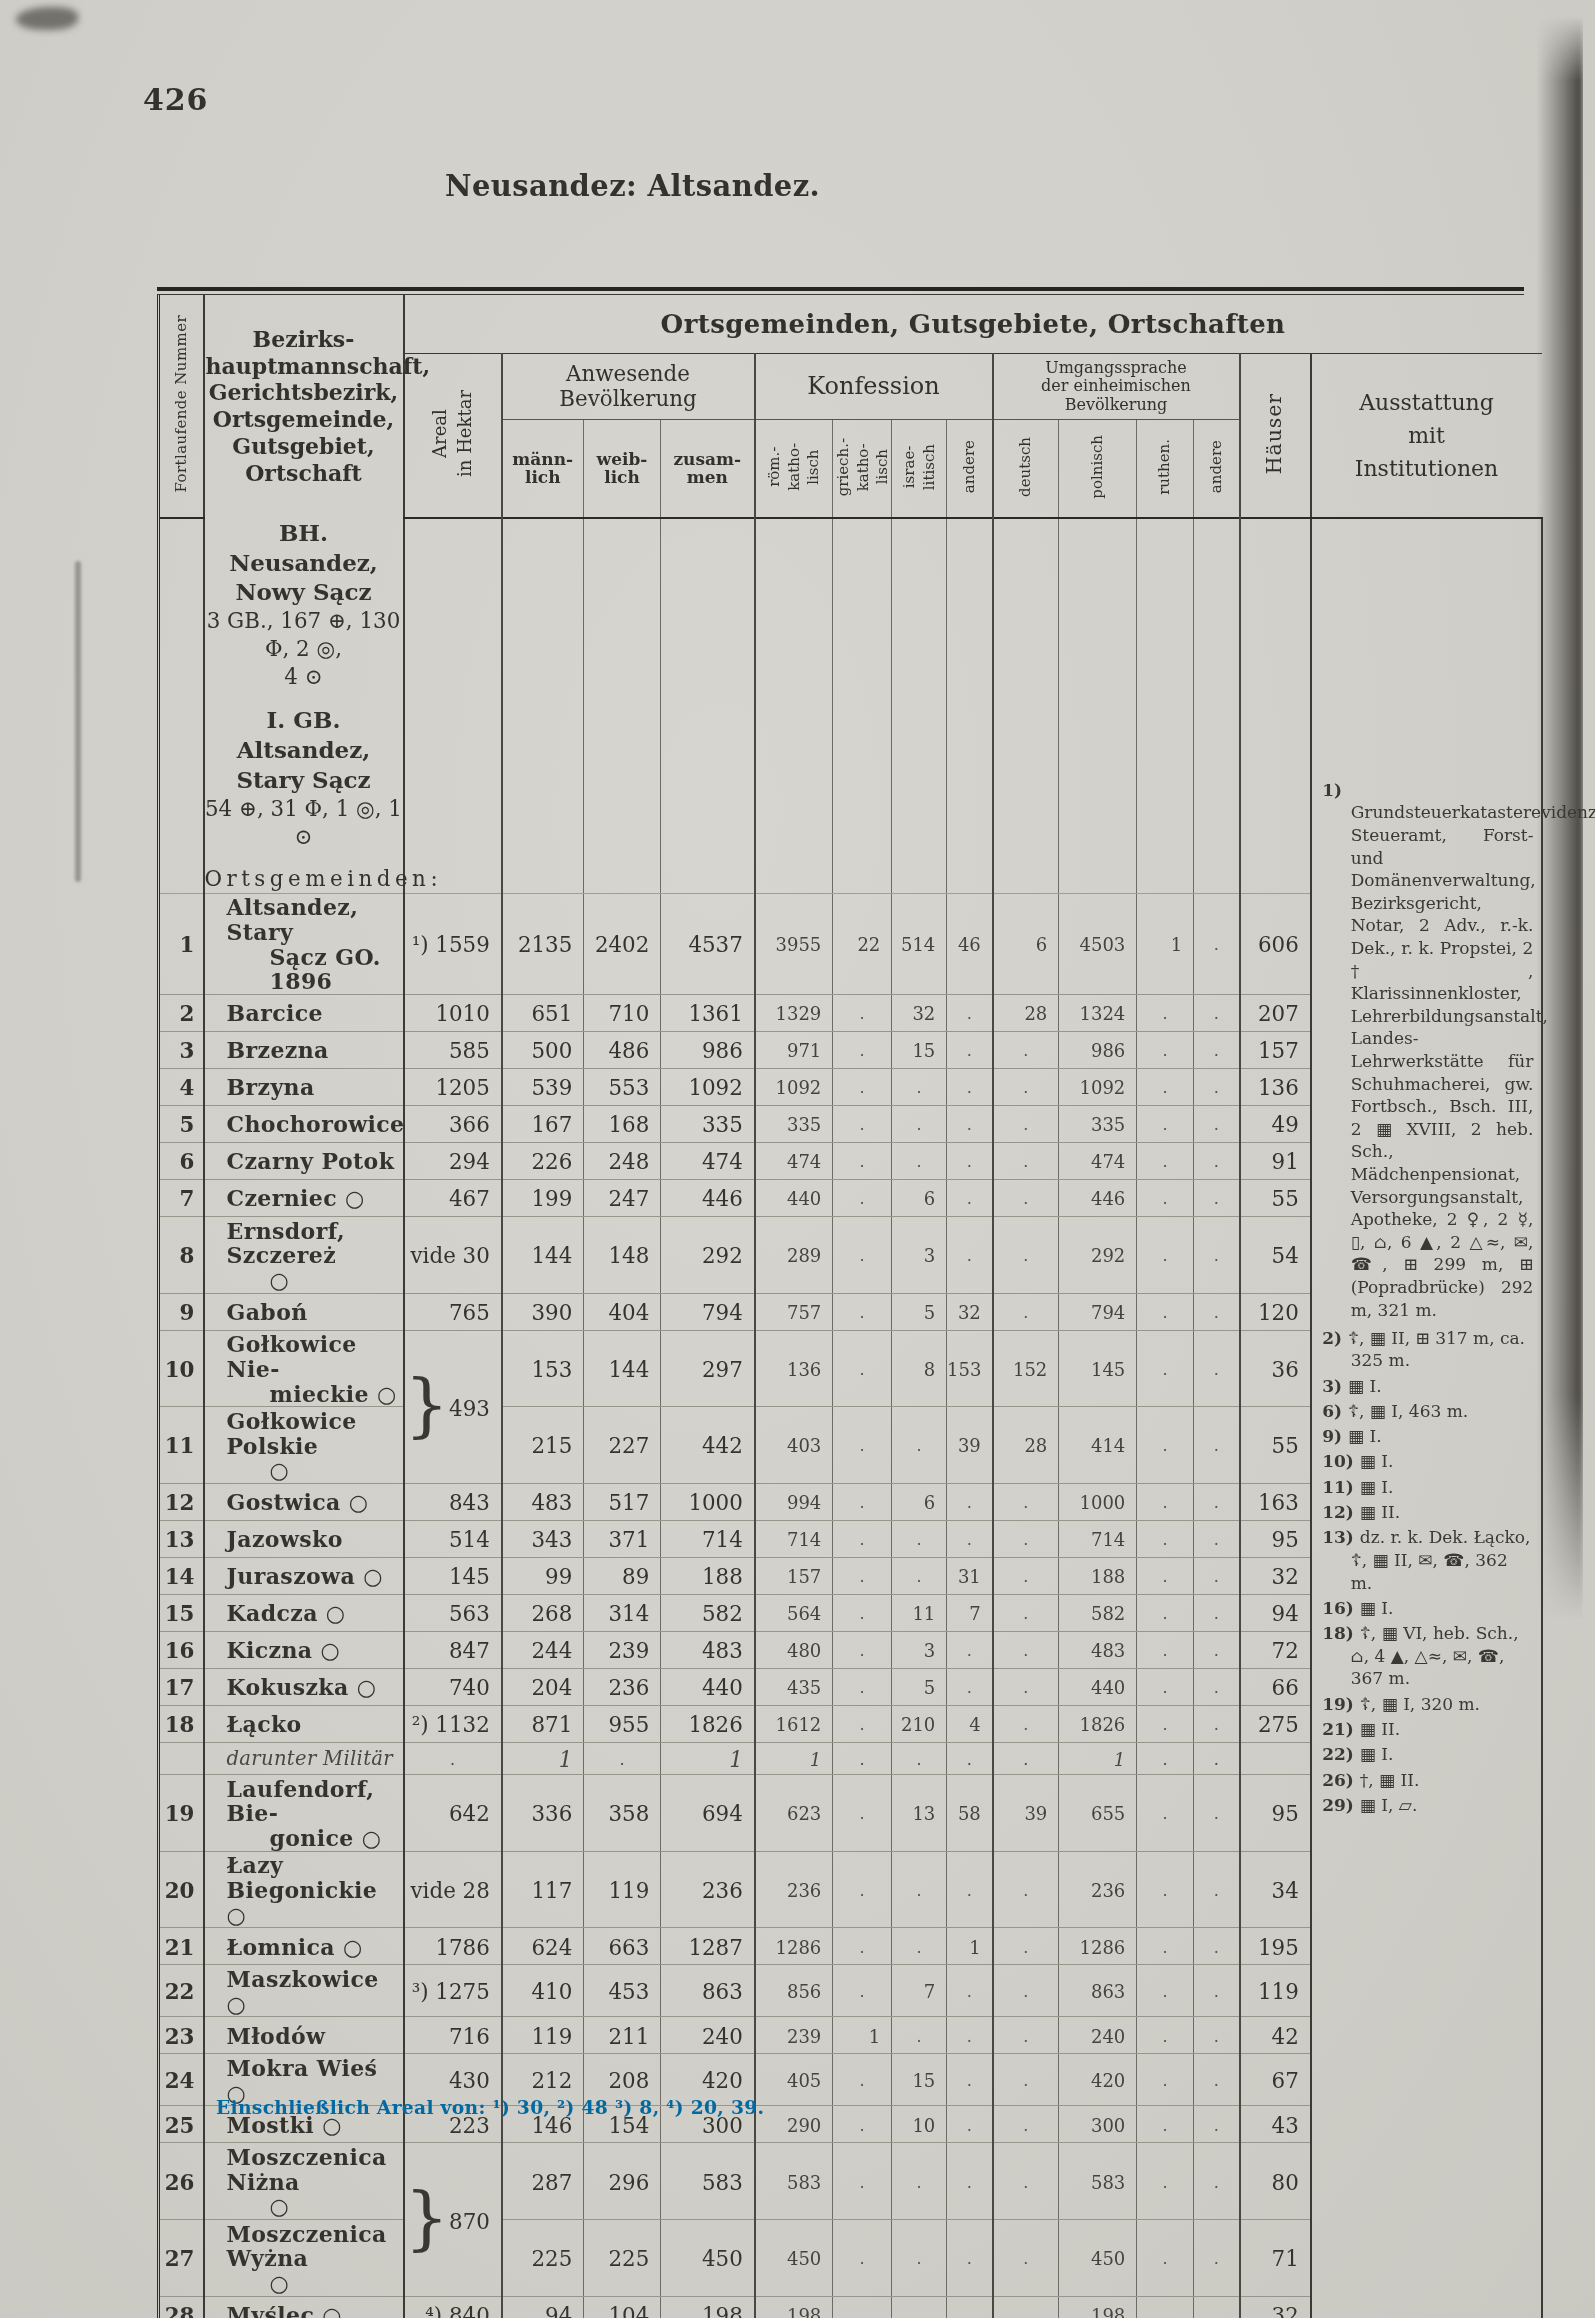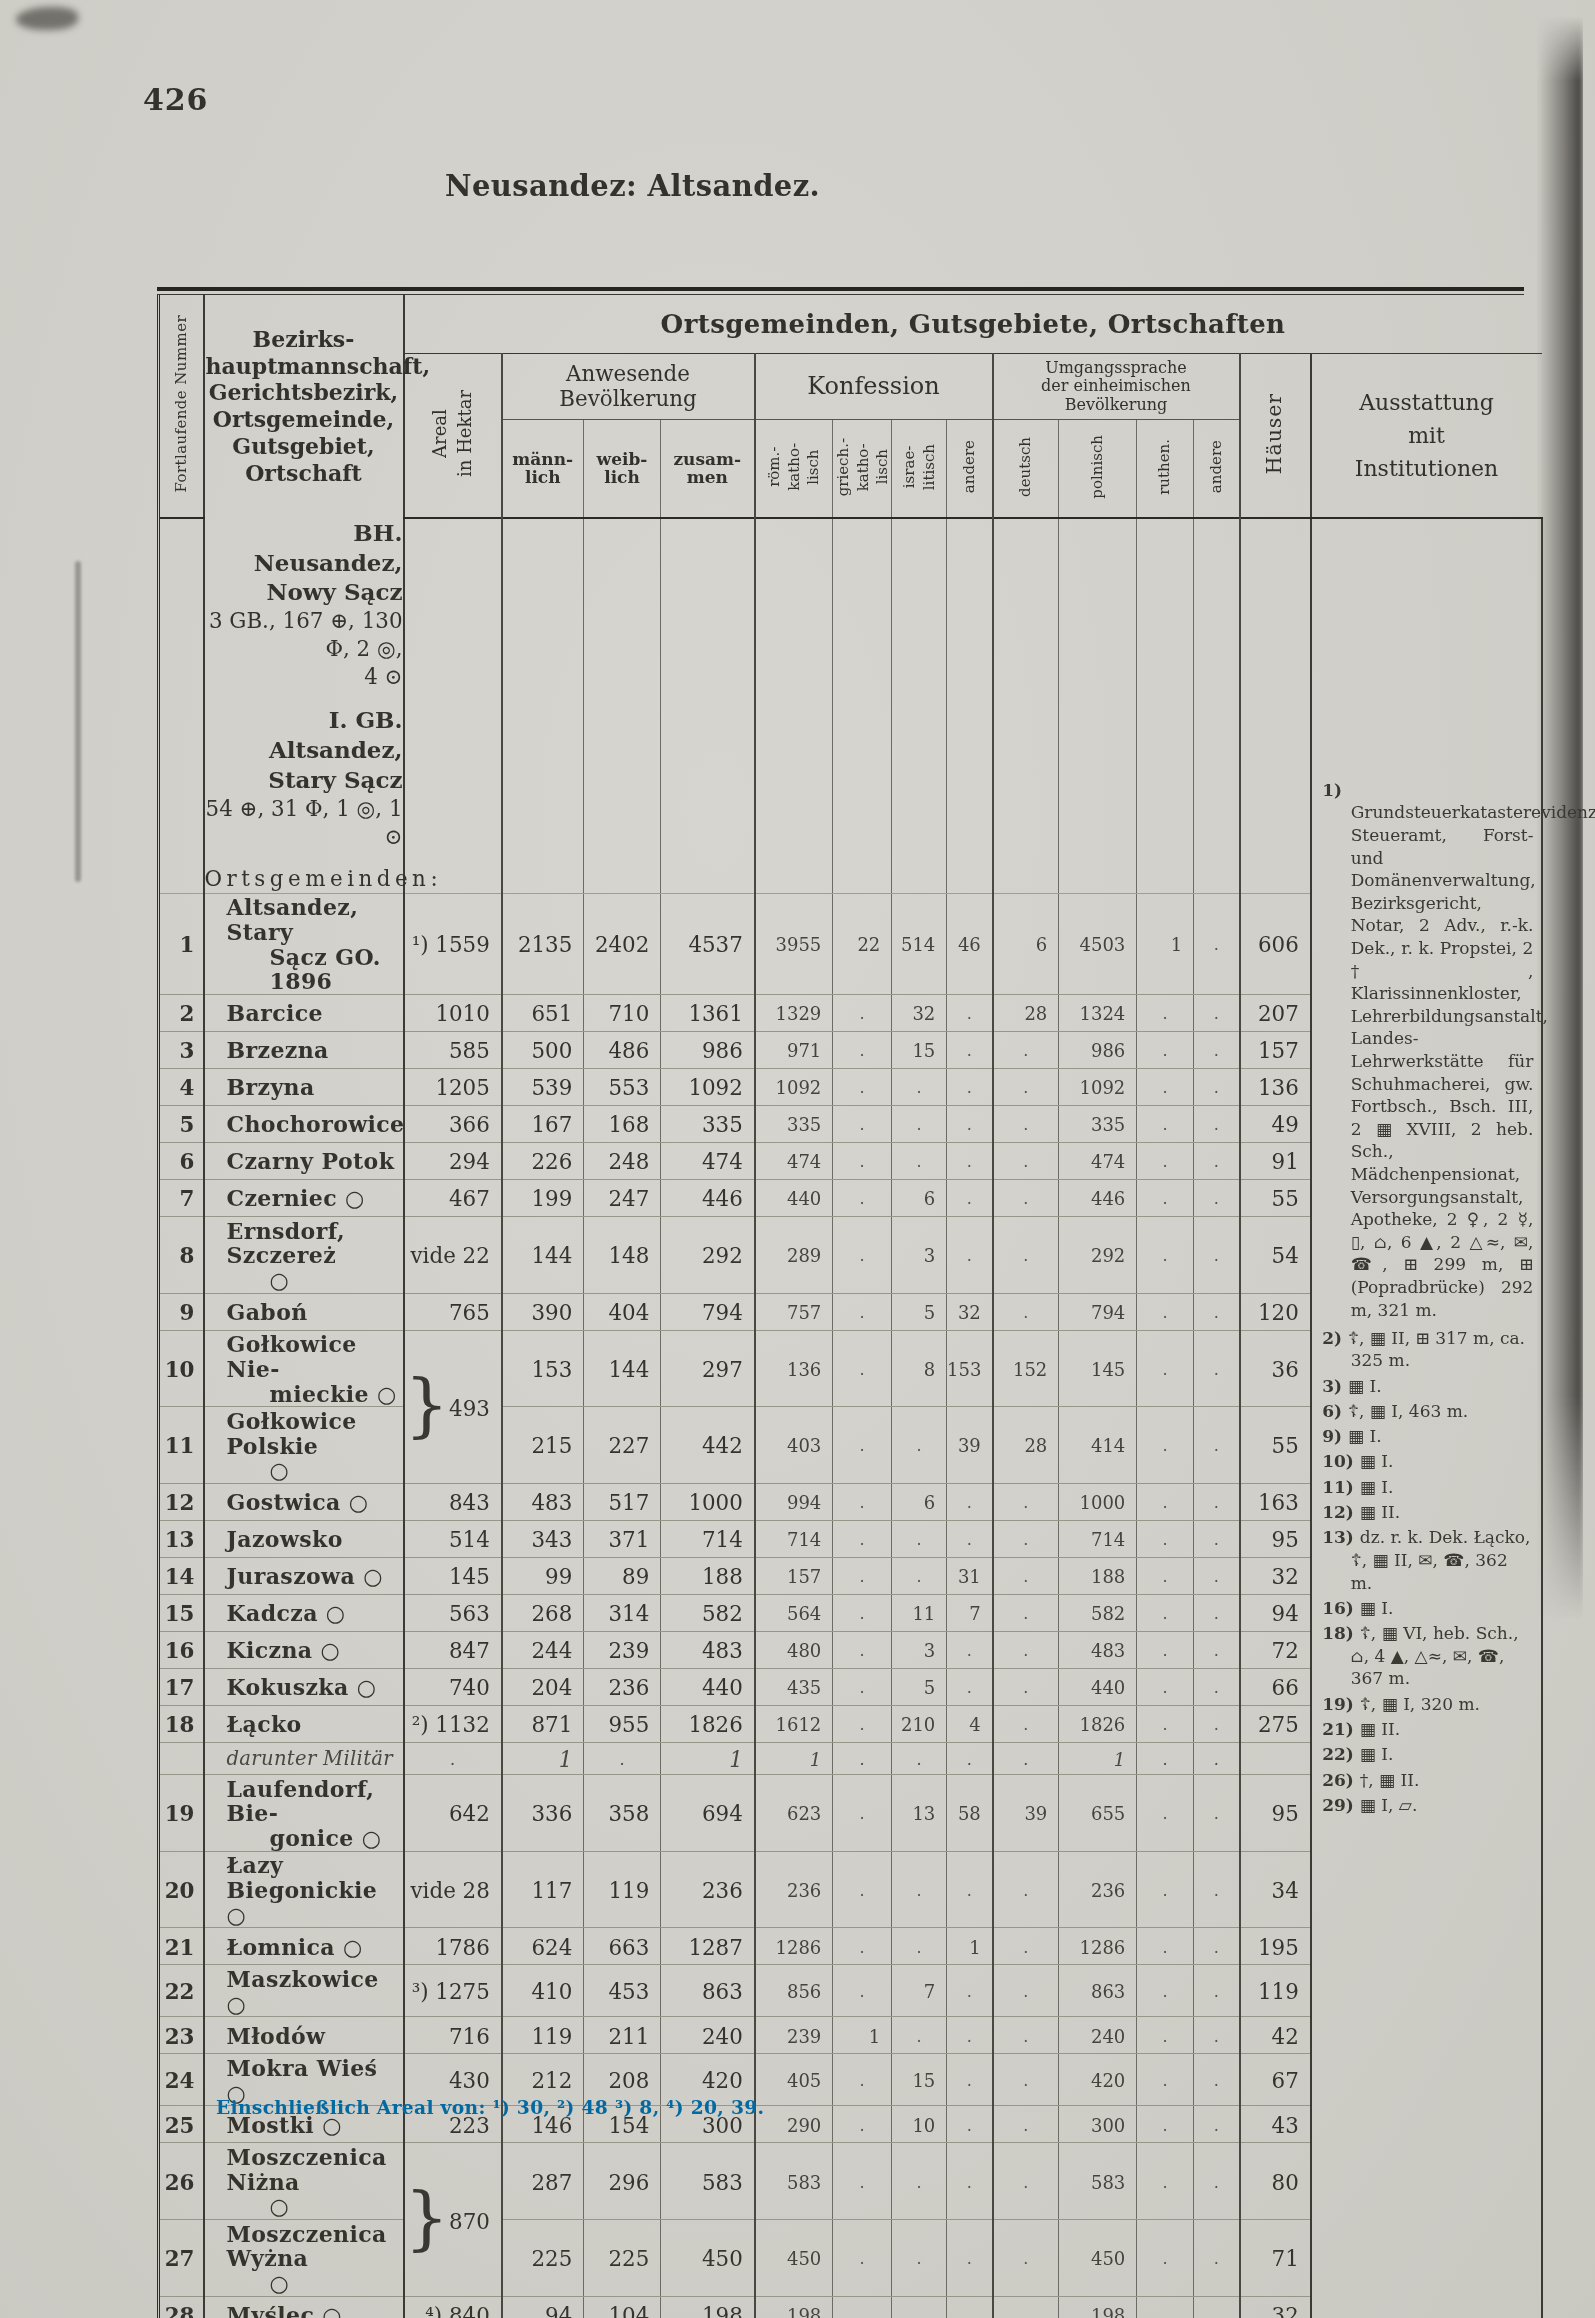--- a/index.html
+++ b/index.html
@@ -73,21 +73,21 @@
   .c-areal{position:relative;}
   .bracecell{vertical-align:middle;}
   .brace{font-size:70px;font-weight:normal;vertical-align:middle;line-height:0;position:relative;top:-3.6px;color:#3a3833;}
   .bracecell span.aval{vertical-align:middle;}
 
   tr.sub td{font-style:italic;color:#4a4841;}
   tr.sub .c-name{}
   tr.sub .nm{font-weight:normal;font-size:19.6px;letter-spacing:0.3px;}
 
   tr.intro td{border-bottom:0.9px solid #a19f94;}
-  .intro-cell{text-align:right;vertical-align:middle;padding:0 !important;}
+  .intro-cell{text-align:center;vertical-align:middle;padding:0 !important;}
   .il{font-size:21.4px;line-height:1.3;}
   .il.bold{font-weight:bold;font-size:23px;}
   .il.gap{height:14.3px;}
   .il.spaced{letter-spacing:4.5px;font-size:21.4px;}
 
   .c-notes{vertical-align:top;border-bottom:none !important;border-right:2.2px solid #3c3a34;padding:0 7.1px 0 10.7px;}
   .notes{margin-top:260px;}
   .note{font-size:17px;line-height:1.33;color:#3b3934;padding-left:28.5px;text-indent:-28.5px;margin-bottom:2.7px;}
   .note:first-child{text-align:justify;margin-bottom:5.3px;}
   .nl{font-weight:bold;}
@@ -354,21 +354,21 @@
           <td class="c-ru v-t num sm dot">.</td>
           <td class="c-sa v-t num sm dot">.</td>
           <td class="c-h v-d num">55</td>
         </tr>
         <tr class="d">
           <td class="c-nr">8</td>
           <td class="c-name v-h">
             <div class="nm">Ernsdorf,  Szczereż</div>
             <div class="nm nm2">○</div>
           </td>
-          <td class="c-areal v-h num"><span class="aval">vide 22</span></td>
+          <td class="c-areal v-h num"><span class="aval">vide 30</span></td>
           <td class="c-m v-d num">144</td>
           <td class="c-w v-t num">148</td>
           <td class="c-z v-t num">292</td>
           <td class="c-rk v-d num sm">289</td>
           <td class="c-gk v-t num sm dot">.</td>
           <td class="c-is v-t num sm">3</td>
           <td class="c-ka v-t num sm dot">.</td>
           <td class="c-de v-d num sm dot">.</td>
           <td class="c-pl v-t num sm">292</td>
           <td class="c-ru v-t num sm dot">.</td>

